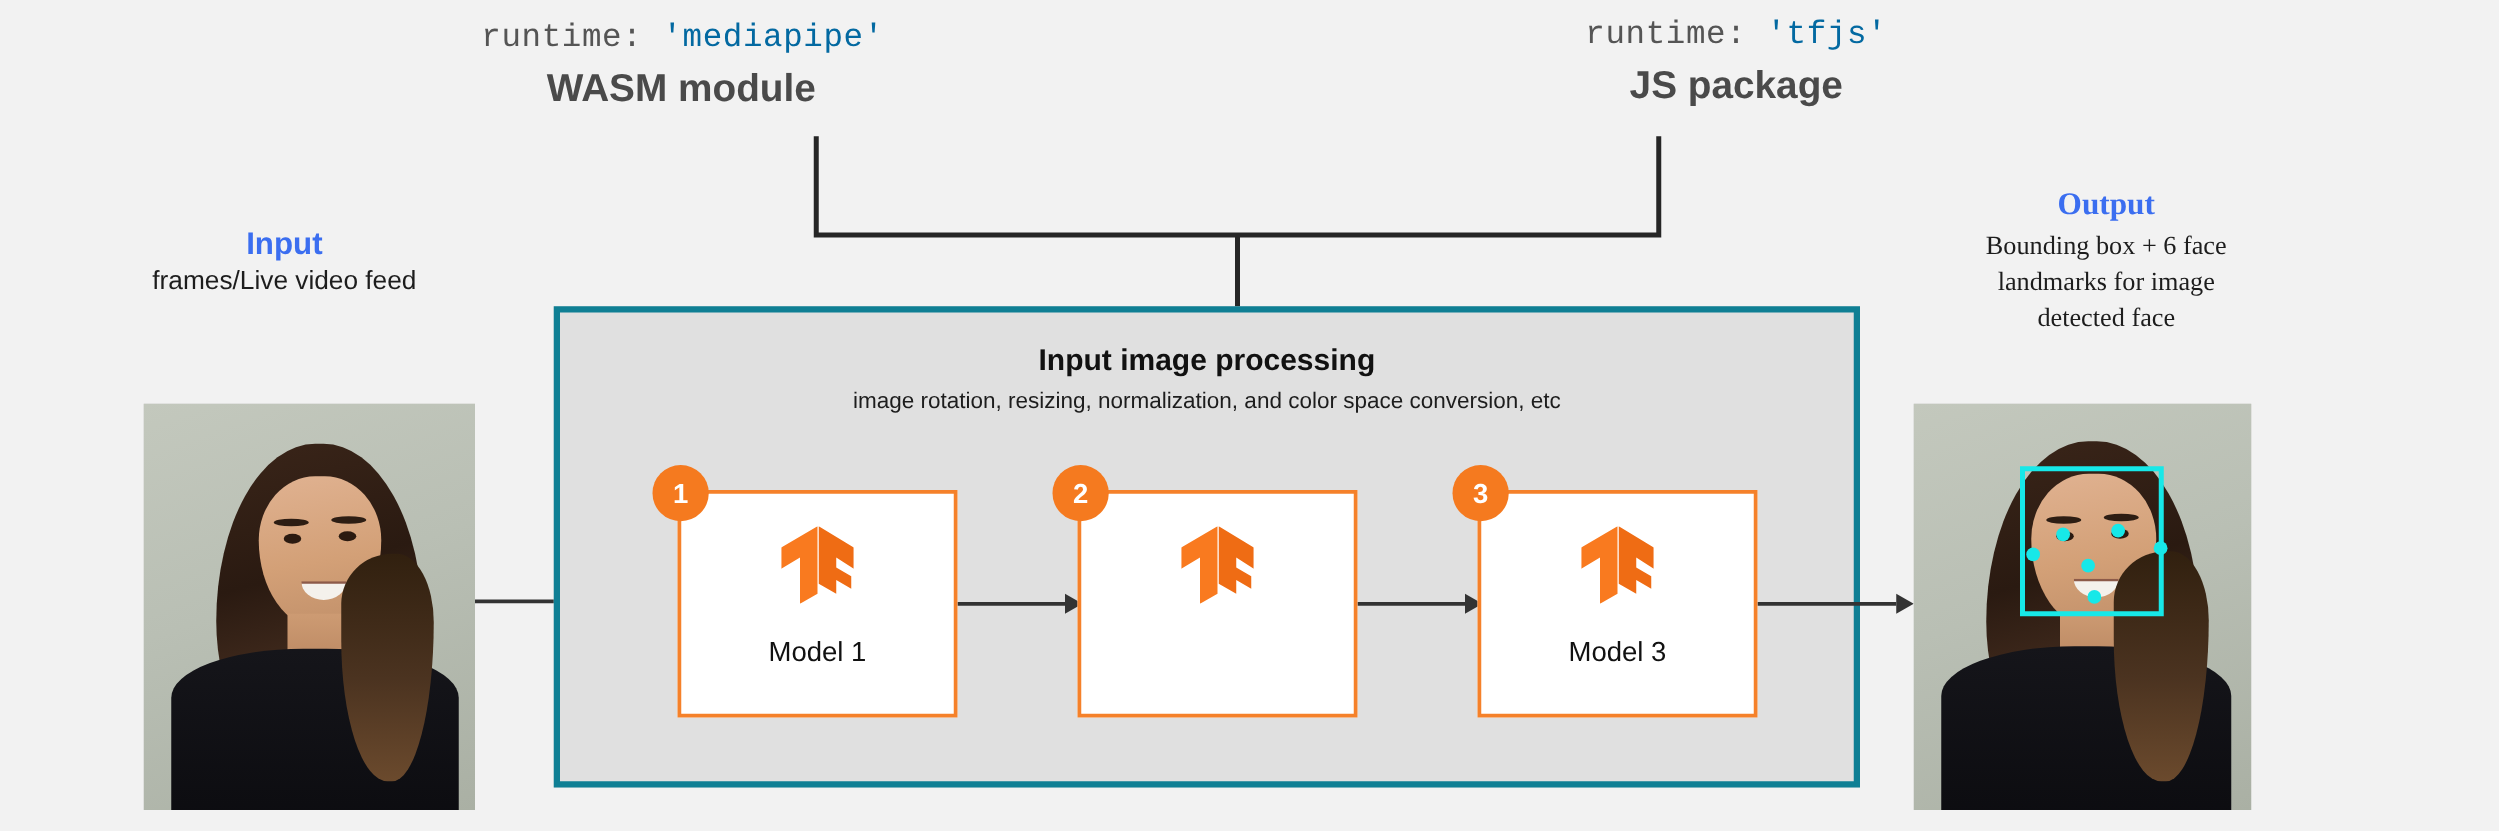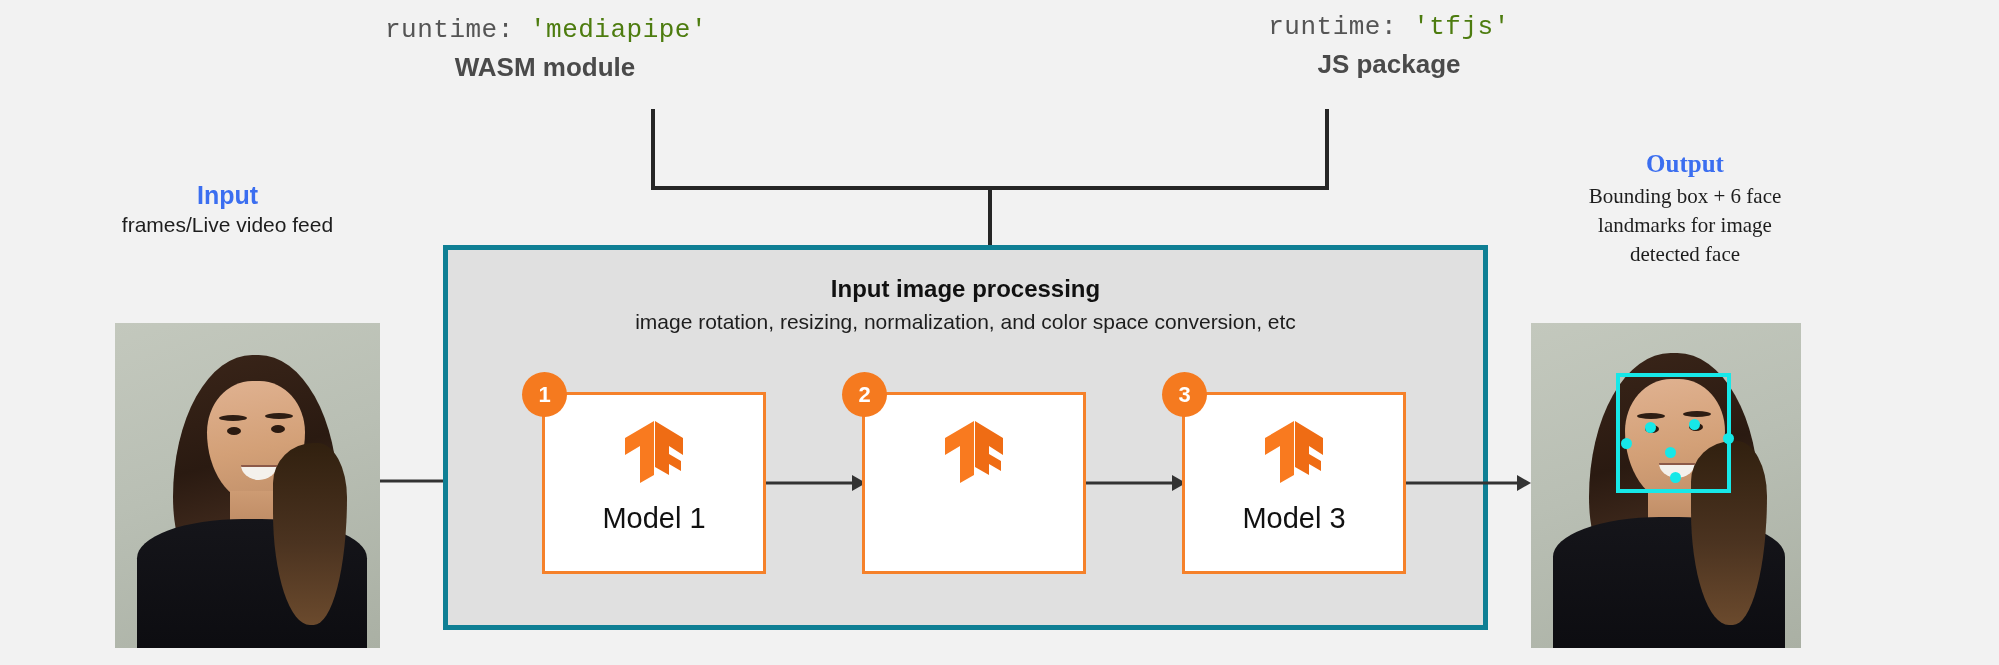--- a/index.html
+++ b/index.html
@@ -27,26 +27,26 @@
     white-space: nowrap;
   }
   .runtime-code {
     font-family: "Liberation Mono", monospace;
     font-size: 26px;
     color: #555555;
     letter-spacing: .5px;
     line-height: 1.25;
   }
   .runtime-code .val {
-    color: #4d7c0f;
+    color: #0369a1;
   }
   .runtime-sub {
     font-family: "Liberation Sans", sans-serif;
     font-weight: bold;
-    font-size: 26px;
+    font-size: 31px;
     color: #4a4a4a;
     line-height: 1.3;
     margin-top: 4px;
   }
 
   
   .bracket {
     position: absolute;
     left: 650px;
     top: 107px;
@@ -159,21 +159,21 @@
     font-size: 24px;
     font-weight: bold;
     color: #111111;
   }
   .proc-sub {
     position: absolute;
     left: 0;
     right: 0;
     top: 60px;
     text-align: center;
-    font-size: 21px;
+    font-size: 18px;
     color: #1d1d1d;
   }
 
   
   .model-card {
     position: absolute;
     top: 392px;
     width: 224px;
     height: 182px;
     background: #ffffff;
@@ -203,21 +203,21 @@
     transform: translateX(-50%);
     width: 58px;
     height: 62px;
   }
   .model-label {
     position: absolute;
     left: 0;
     right: 0;
     bottom: 36px;
     text-align: center;
-    font-size: 29px;
+    font-size: 22px;
     color: #111111;
   }
 
   
   .arrow {
     position: absolute;
     height: 22px;
   }
 </style>
 </head>

